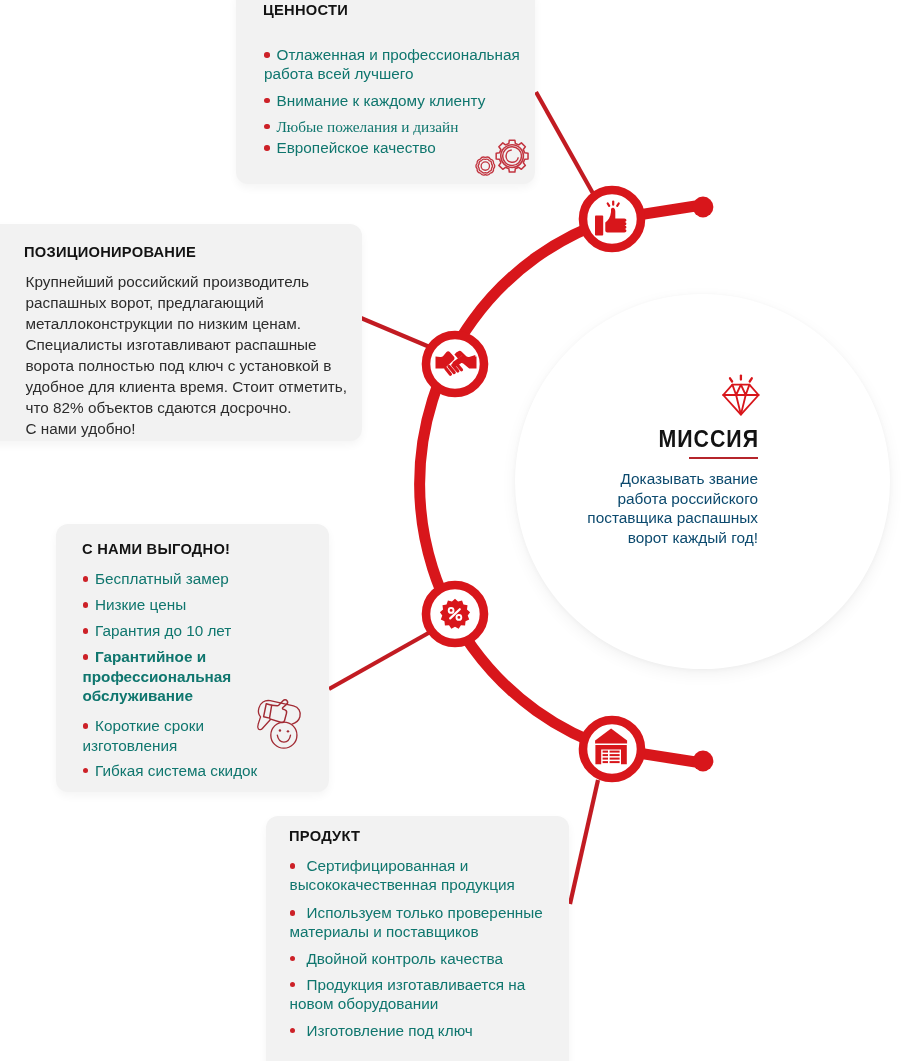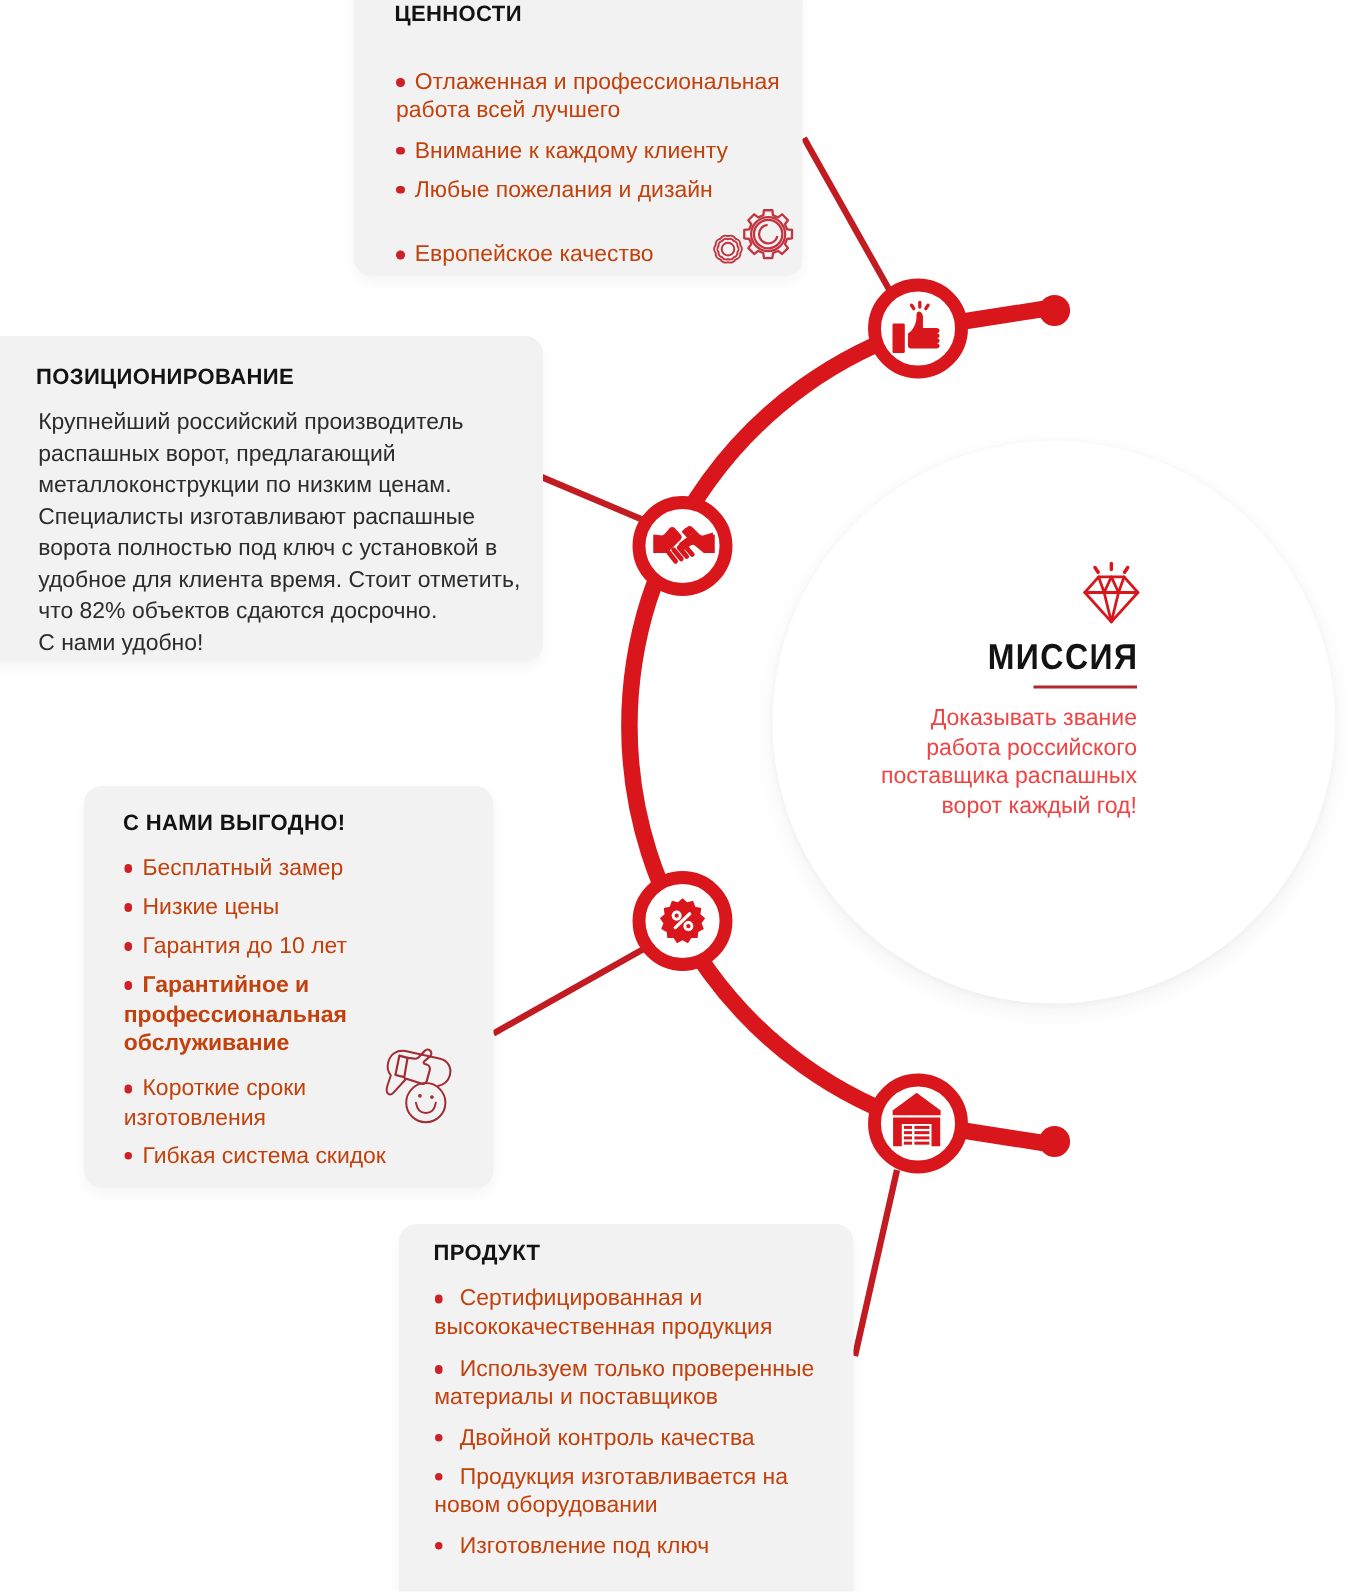--- a/index.html
+++ b/index.html
@@ -6,36 +6,36 @@
   body{width:901px;height:1061px;background:#ffffff;
        font-family:"Liberation Sans","DejaVu Sans",sans-serif;
        overflow:hidden;position:relative;}
   #stage{position:absolute;left:0;top:0;width:901px;height:1061px;}
 
   .card{position:absolute;background:#f2f2f2;border-radius:12px;box-sizing:border-box;
         box-shadow:0 4px 9px rgba(0,0,0,.045);}
   .card-title{position:absolute;font-weight:bold;color:#131313;font-size:14.7px;
               letter-spacing:.25px;white-space:nowrap;}
   .blist{position:absolute;}
-  .bi{position:relative;font-size:15.3px;line-height:19.4px;color:#c2410c;}
+  .bi{position:relative;font-size:15.3px;line-height:19.4px;color:#0f766e;}
   .bi .dot{position:absolute;left:0px;width:5.6px;height:5.6px;background:#cd2128;
            border-radius:50%;}
   .bi .tx{display:block;}
   .bi .tx.first{padding-left:12.5px;}
   .wide-gap .bi .tx.first{padding-left:17px;}
   .body-txt{position:absolute;font-size:15.3px;line-height:21px;color:#2c2c2c;white-space:nowrap;}
 
   svg.layer{position:absolute;left:0;top:0;width:901px;height:1061px;}
 
   .mcircle{position:absolute;border-radius:50%;background:#ffffff;
            box-shadow:0 5px 16px rgba(0,0,0,.055), 0 1px 5px rgba(0,0,0,.035);}
   .m-title{position:absolute;left:0;right:0;text-align:center;font-weight:bold;
            color:#131313;letter-spacing:1.4px;}
   .m-rule{position:absolute;background:#b5252b;}
-  .m-text{position:absolute;left:0;right:0;color:#ef4444;text-align:center;}
+  .m-text{position:absolute;left:0;right:0;color:#0c4a6e;text-align:center;}
 </style>
 </head>
 <body>
 
 <div id="stage">
 
   <div class="mcircle" style="left:515px;top:294px;width:375px;height:375px;">
     <span style="position:absolute;left:207px;top:80px;line-height:0;">
       <svg width="38" height="42" viewBox="0 0 38 42" fill="none" xmlns="http://www.w3.org/2000/svg">
         <g stroke="#d8161b" stroke-width="1.85" stroke-linejoin="round" stroke-linecap="round">
@@ -150,21 +150,21 @@
     <div class="blist" style="left:28px;top:59px;right:10px;">
       <div class="bi" style="margin-bottom:7.0px;">
         <span class="dot" style="top:7px;"></span>
         <span class="tx first">Отлаженная и профессиональная</span>
         <span class="tx">работа всей лучшего</span>
       </div>
       <div class="bi" style="margin-bottom:6.5px;">
         <span class="dot" style="top:7px;"></span>
         <span class="tx first">Внимание к каждому клиенту</span>
       </div>
-      <div class="bi" style="margin-bottom:24px;">
+      <div class="bi" style="margin-bottom:2px;font-family:Liberation Serif, serif;">
         <span class="dot" style="top:7px;"></span>
         <span class="tx first">Любые пожелания и дизайн</span>
       </div>
       <div class="bi">
         <span class="dot" style="top:7px;"></span>
         <span class="tx first">Европейское качество</span>
       </div>
     </div>
     <span style="position:absolute;left:232px;top:147px;line-height:0;">
       <svg width="63" height="48.3" viewBox="0 0 60 46" fill="none" xmlns="http://www.w3.org/2000/svg">

